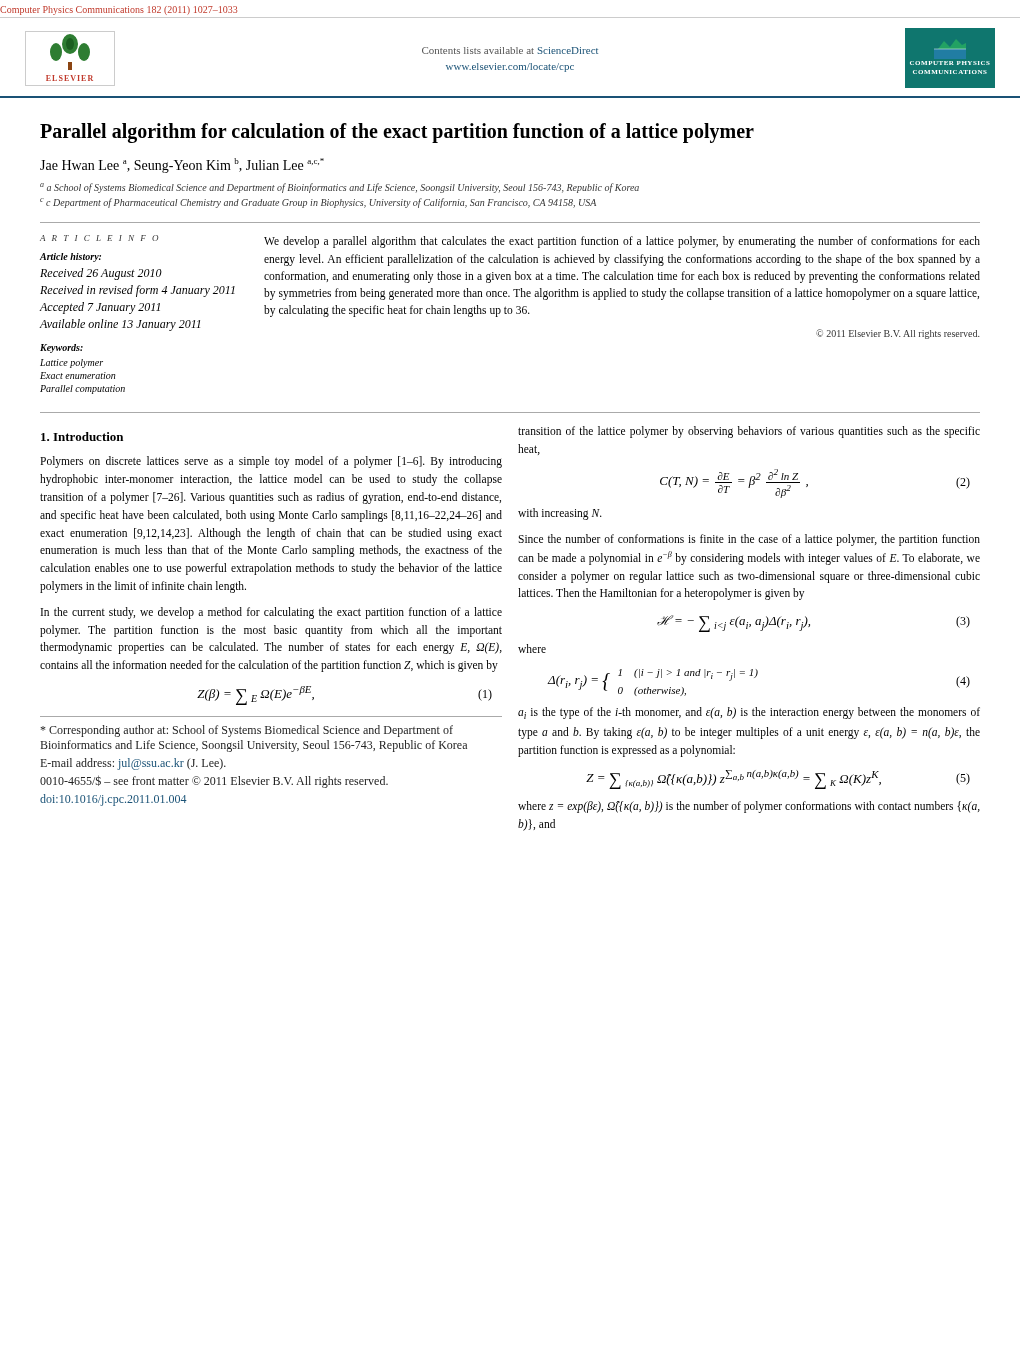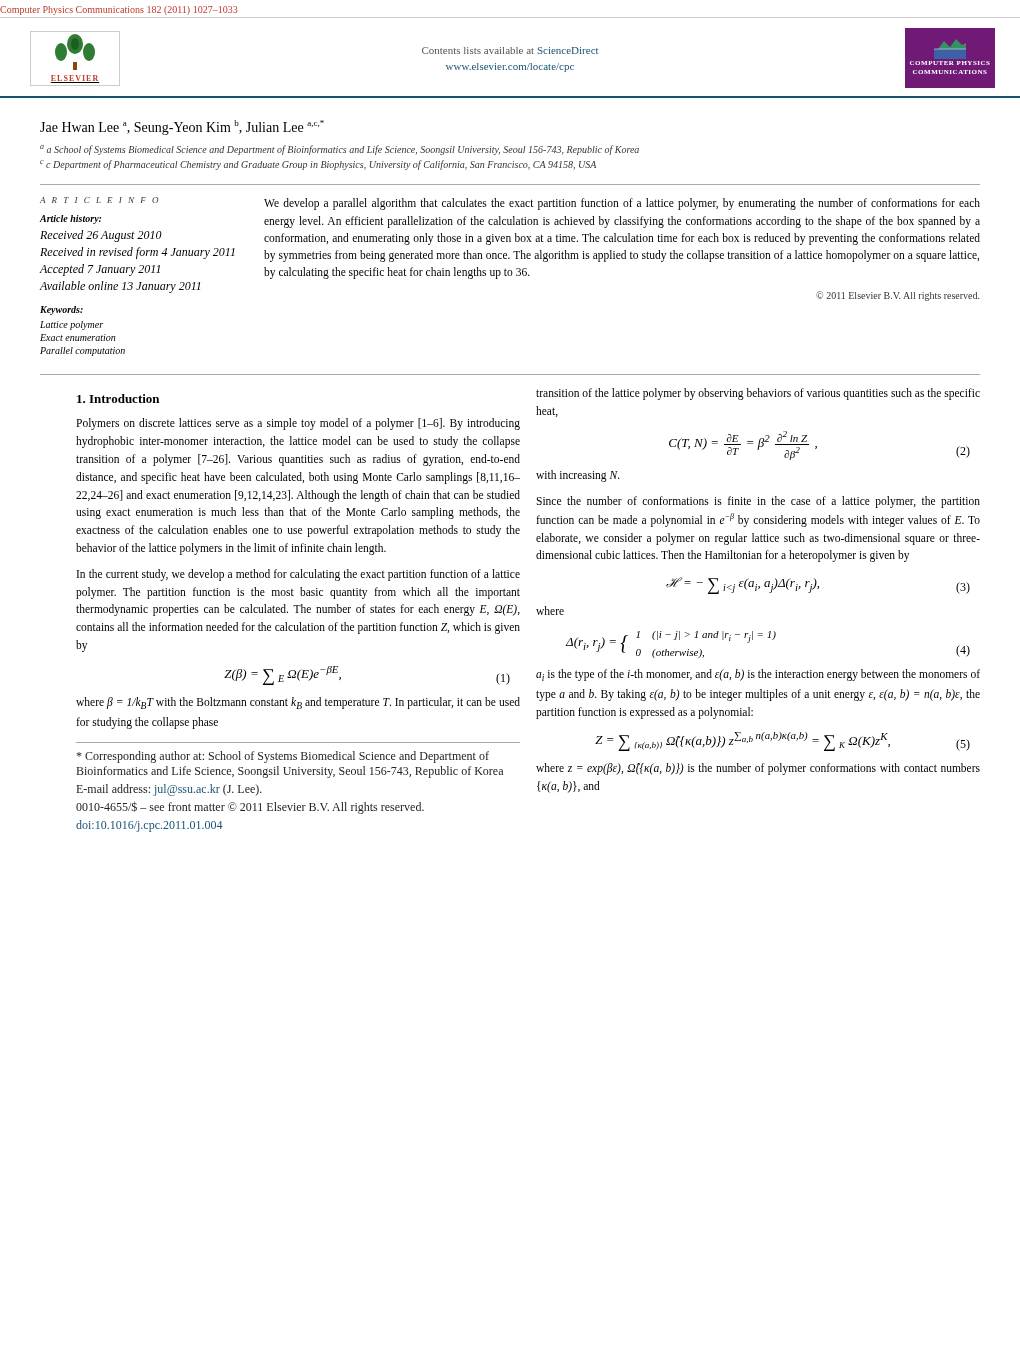--- a/index.html
+++ b/index.html
@@ -27,22 +27,21 @@
       display: flex;
       align-items: center;
       justify-content: space-between;
       padding: 10px 20px 8px 20px;
       border-bottom: 2px solid #1a5276;
     }
     .elsevier-logo {
       width: 100px;
       display: flex;
       flex-direction: column;
-      align-items: flex-end;
-      text-decoration: underline;
+      align-items: center;
     }
     .elsevier-logo-box {
       width: 90px;
       height: 55px;
       border: 1px solid #ccc;
       display: flex;
       flex-direction: column;
       align-items: center;
       justify-content: center;
       overflow: hidden;
@@ -79,21 +78,21 @@
     .journal-website a { color: #1a5276; text-decoration: none; }
     .journal-logo-right {
       width: 100px;
       display: flex;
       flex-direction: column;
       align-items: center;
     }
     .cpc-logo-box {
       width: 90px;
       height: 60px;
-      background: #701a75;
+      background: #0f766e;
       display: flex;
       flex-direction: column;
       align-items: center;
       justify-content: center;
       padding: 4px;
     }
     .cpc-logo-text {
       color: #fff;
       font-size: 7px;
       font-weight: bold;
@@ -207,21 +206,20 @@
       font-size: 10px;
       text-align: right;
       color: #333;
     }
 
     
     .two-col {
       display: flex;
       gap: 16px;
       margin-top: 6px;
-      margin-left: 36px;
     }
     .col-left {
       flex: 1;
     }
     .col-right {
       flex: 1;
     }
 
     
     .section-heading {
@@ -238,21 +236,21 @@
       text-align: justify;
       margin-bottom: 8px;
     }
     .body-text sup {
       font-size: 8px;
     }
 
     
     .equation-block {
       display: flex;
-      align-items: flex-end;
+      align-items: center;
       justify-content: space-between;
       margin: 8px 0 8px 0;
       padding: 0 10px;
     }
     .equation-content {
       flex: 1;
       text-align: center;
       font-style: italic;
       font-size: 13px;
     }
@@ -341,20 +339,21 @@
         <polygon points="4,10 10,2 16,8 22,0 28,6 32,4 32,10" fill="#27ae60" opacity="0.8"></polygon>
         <line x1="0" y1="10" x2="32" y2="10" stroke="#fff" stroke-width="0.5"></line>
       </svg>
       <div class="cpc-logo-text">COMPUTER PHYSICS<br>COMMUNICATIONS</div>
     </div>
   </div>
 </div>
 
 <div class="paper-content">
 
+  <div class="paper-title">Parallel algorithm for calculation of the exact partition function of a lattice polymer</div>
 
   <div class="authors">
     Jae Hwan Lee <sup class="author-sup">a</sup>, Seung-Yeon Kim <sup class="author-sup">b</sup>, Julian Lee <sup class="author-sup">a,c,*</sup>
   </div>
 
   <div class="affiliations">
     <div class="affiliation-line"><sup style="font-size:8px">a</sup> <span>a  School of Systems Biomedical Science and Department of Bioinformatics and Life Science, Soongsil University, Seoul 156-743, Republic of Korea</span></div>
     <div class="affiliation-line"><sup style="font-size:8px">c</sup> <span>c  Department of Pharmaceutical Chemistry and Graduate Group in Biophysics, University of California, San Francisco, CA 94158, USA</span></div>
   </div>
 
@@ -399,23 +398,20 @@
       <div class="equation-block">
         <div class="equation-content">
           <span class="math">Z(β) = </span>
           <span style="font-size:18px; vertical-align:middle;" class="math">∑</span>
           <sub class="math" style="font-size:10px">E</sub>
           <span class="math"> Ω(E)e<sup>−βE</sup>,</span>
         </div>
         <div class="equation-number">(1)</div>
       </div>
 
-      <div class="body-text">
-        where <span class="math">β = 1/k<sub>B</sub>T</span> with the Boltzmann constant <span class="math">k<sub>B</sub></span> and temperature <span class="math">T</span>. In particular, it can be used for studying the collapse phase
-      </div>
 
       <div class="footnote-area">
         <div class="footnote-line">* Corresponding author at: School of Systems Biomedical Science and Department of Bioinformatics and Life Science, Soongsil University, Seoul 156-743, Republic of Korea</div>
         <div class="footnote-line">
           <span>E-mail address:</span>
           <a href="#" class="blue-link">jul@ssu.ac.kr</a>
           <span>(J. Lee).</span>
         </div>
         <div class="footnote-line">0010-4655/$ – see front matter © 2011 Elsevier B.V. All rights reserved.</div>
         <div class="footnote-line">

